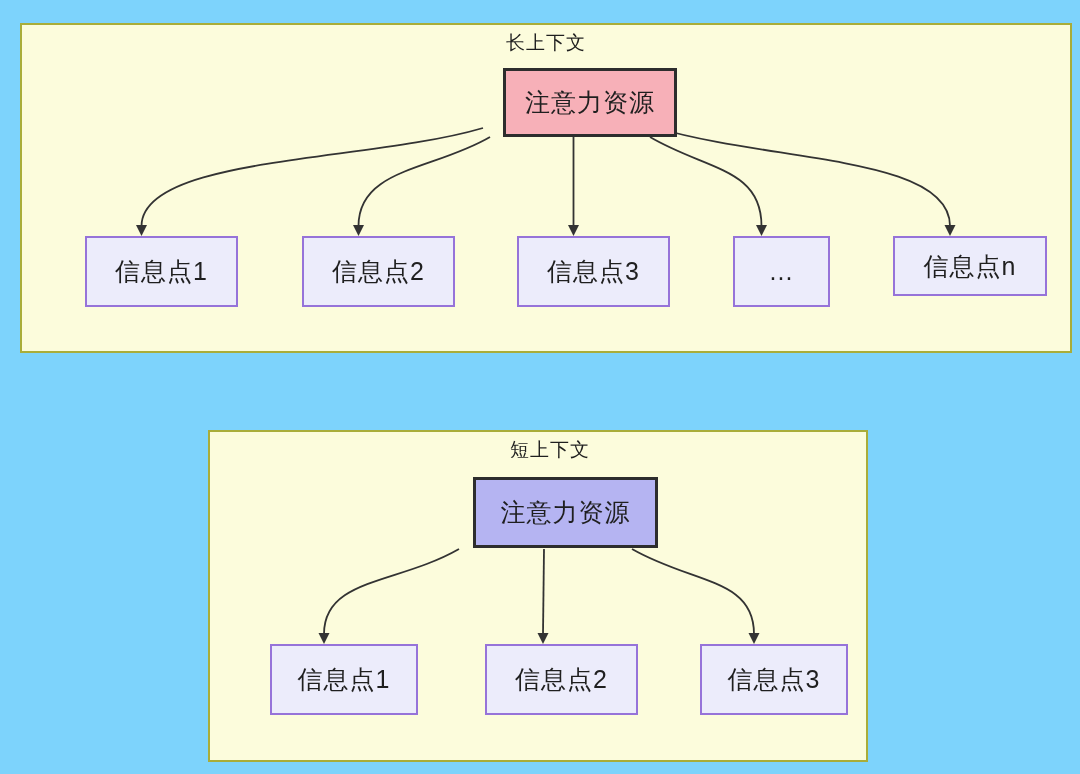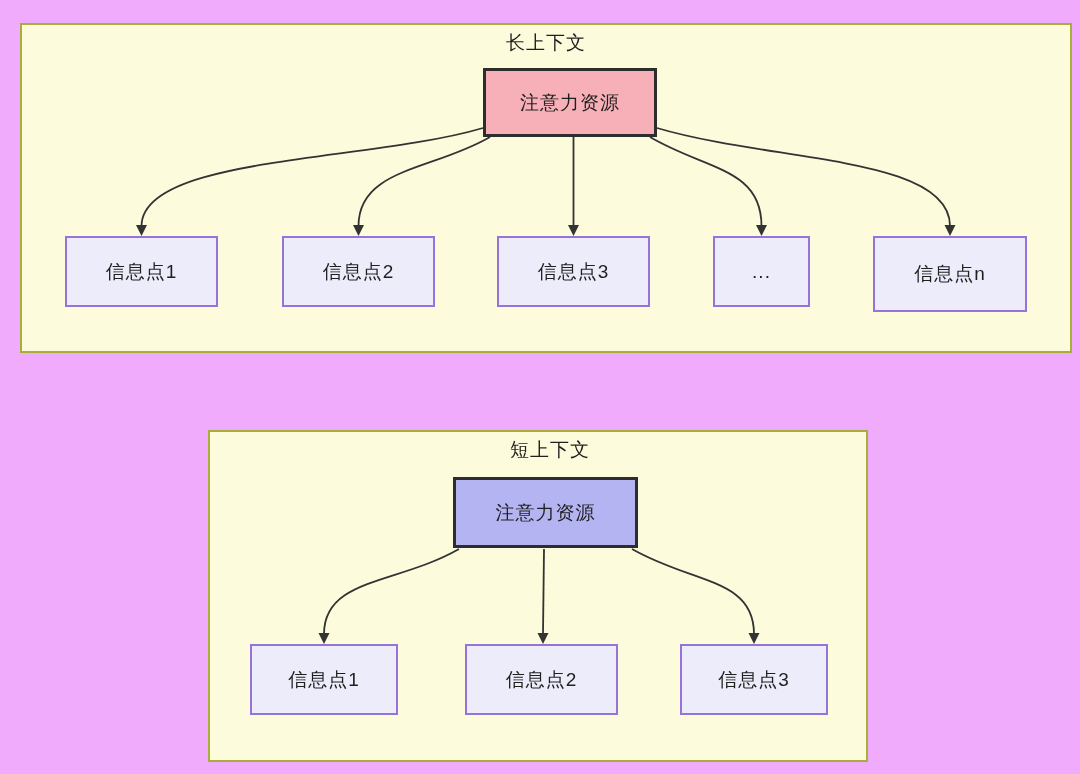--- a/index.html
+++ b/index.html
@@ -1,33 +1,33 @@
 <!DOCTYPE html>
 <html style="--container_fill: #fcfcdc; --container_border: #a9ad3a; --attention_long_fill: #f7b0b8; --attention_short_fill: #b5b4f2; --attention_border: #2d2d2d; --info_fill: #ececfb; --info_border: #9673d9; --arrow: #333333; --text: #1f1f1f;"><head>
 <meta charset="utf-8">
 <style>
   html,body{margin:0;padding:0;background:#ffffff;}
   #canvas{
-    position:relative;width:1080px;height:774px;background:#f0abfc;
+    position:relative;width:1080px;height:774px;background:#7dd3fc;
     font-family:"Liberation Sans","DejaVu Sans",sans-serif;
     color:var(--text,#1f1f1f);overflow:hidden;
   }
   .panel{
     position:absolute;box-sizing:border-box;
     background:var(--container_fill);
     border:2px solid var(--container_border);
   }
   .panel-title{
     position:absolute;text-align:center;font-size:19px;
     color:var(--text);letter-spacing:1px;
   }
   .node{
     position:absolute;box-sizing:border-box;display:flex;
     align-items:center;justify-content:center;
-    font-size:19px;color:var(--text);letter-spacing:1px;
+    font-size:25px;color:var(--text);letter-spacing:1px;margin-left:20px;
   }
   .attention{
     background:var(--attention_long_fill);
     border:3px solid var(--attention_border);
   }
   .attention.short{background:var(--attention_short_fill);}
   .info{
     background:var(--info_fill);
     border:2px solid var(--info_border);
   }
@@ -66,21 +66,21 @@
     <path class="edge" d="M 632 549 C 693 584, 754 578, 754 634"></path>
     <path class="head" d="M 748.5 633 L 759.5 633 L 754 644 Z"></path>
   </svg>
 
   <div class="node attention" style="left:483px;top:68px;width:174px;height:69px;">注意力资源</div>
 
   <div class="node info" style="left:65px;top:236px;width:153px;height:71px;">信息点1</div>
   <div class="node info" style="left:282px;top:236px;width:153px;height:71px;">信息点2</div>
   <div class="node info" style="left:497px;top:236px;width:153px;height:71px;">信息点3</div>
   <div class="node info" style="left:713px;top:236px;width:97px;height:71px;">...</div>
-  <div class="node info" style="left:873px;top:236px;width:154px;height:76px;text-align:right;">信息点n</div>
+  <div class="node info" style="left:873px;top:236px;width:154px;height:60px;text-align:right;">信息点n</div>
 
   <div class="node attention short" style="left:453px;top:477px;width:185px;height:71px;">注意力资源</div>
 
   <div class="node info" style="left:250px;top:644px;width:148px;height:71px;">信息点1</div>
   <div class="node info" style="left:465px;top:644px;width:153px;height:71px;">信息点2</div>
   <div class="node info" style="left:680px;top:644px;width:148px;height:71px;">信息点3</div>
 
 </div>
 
 </body></html>

